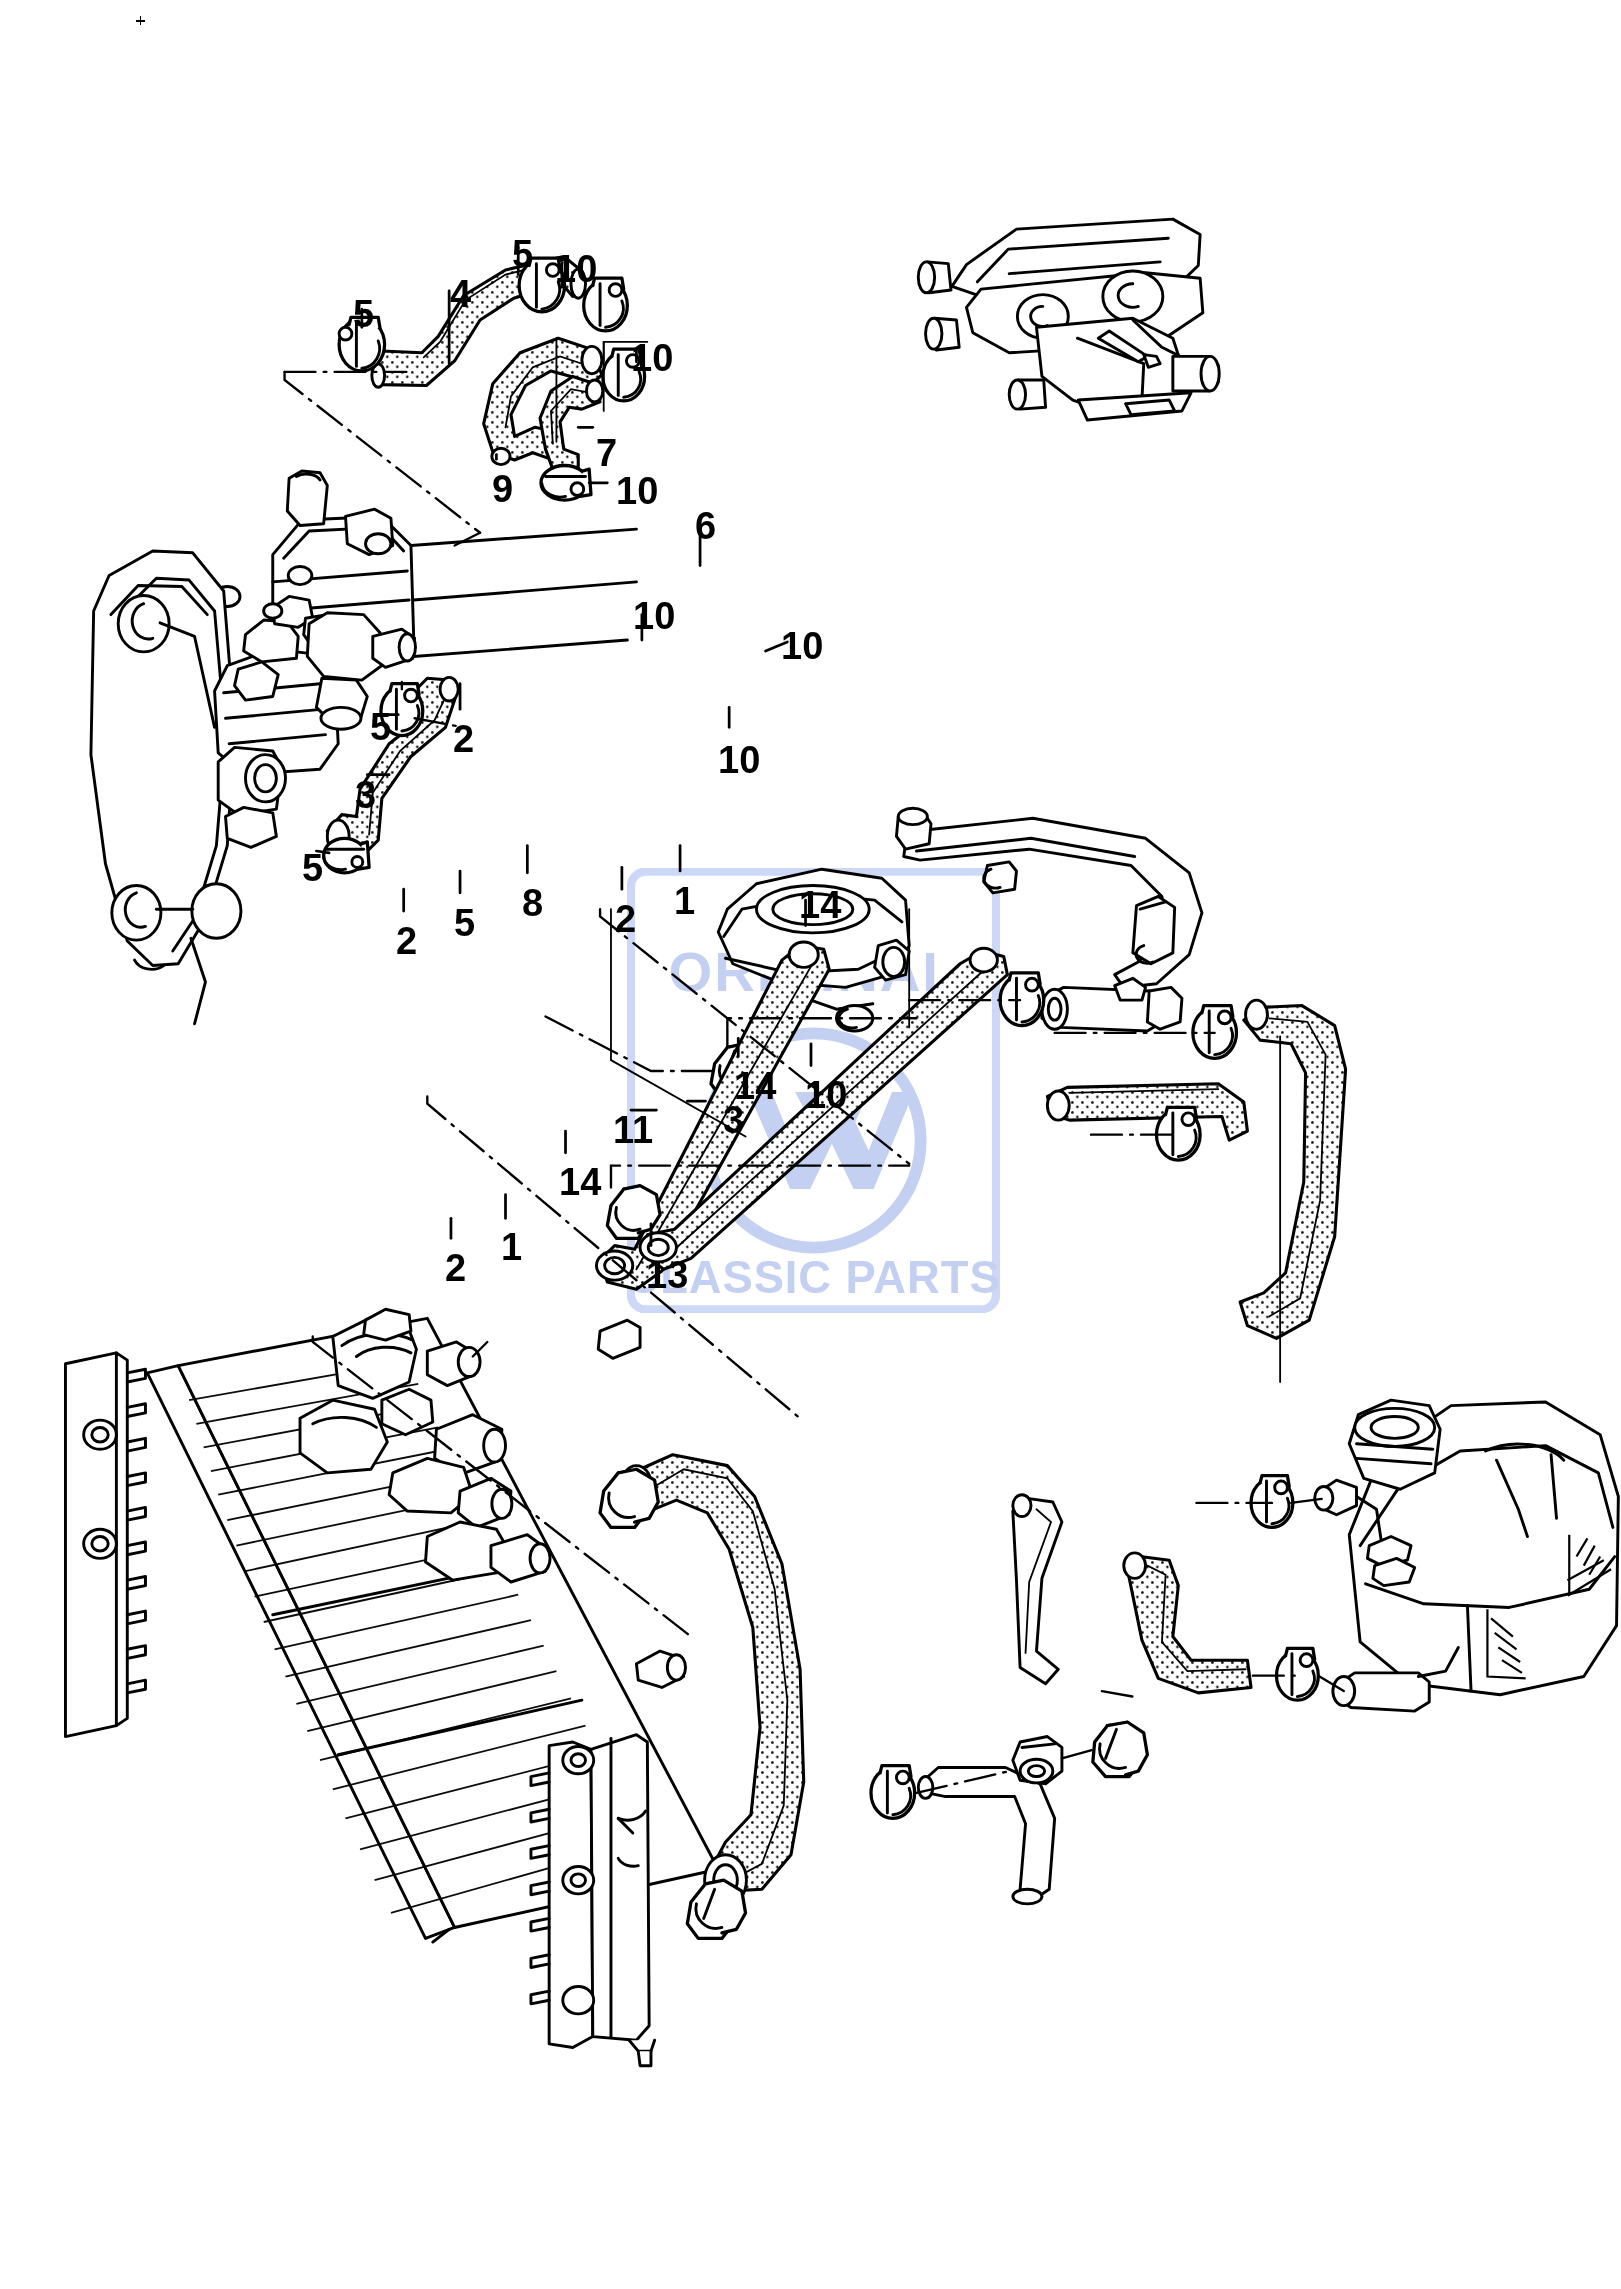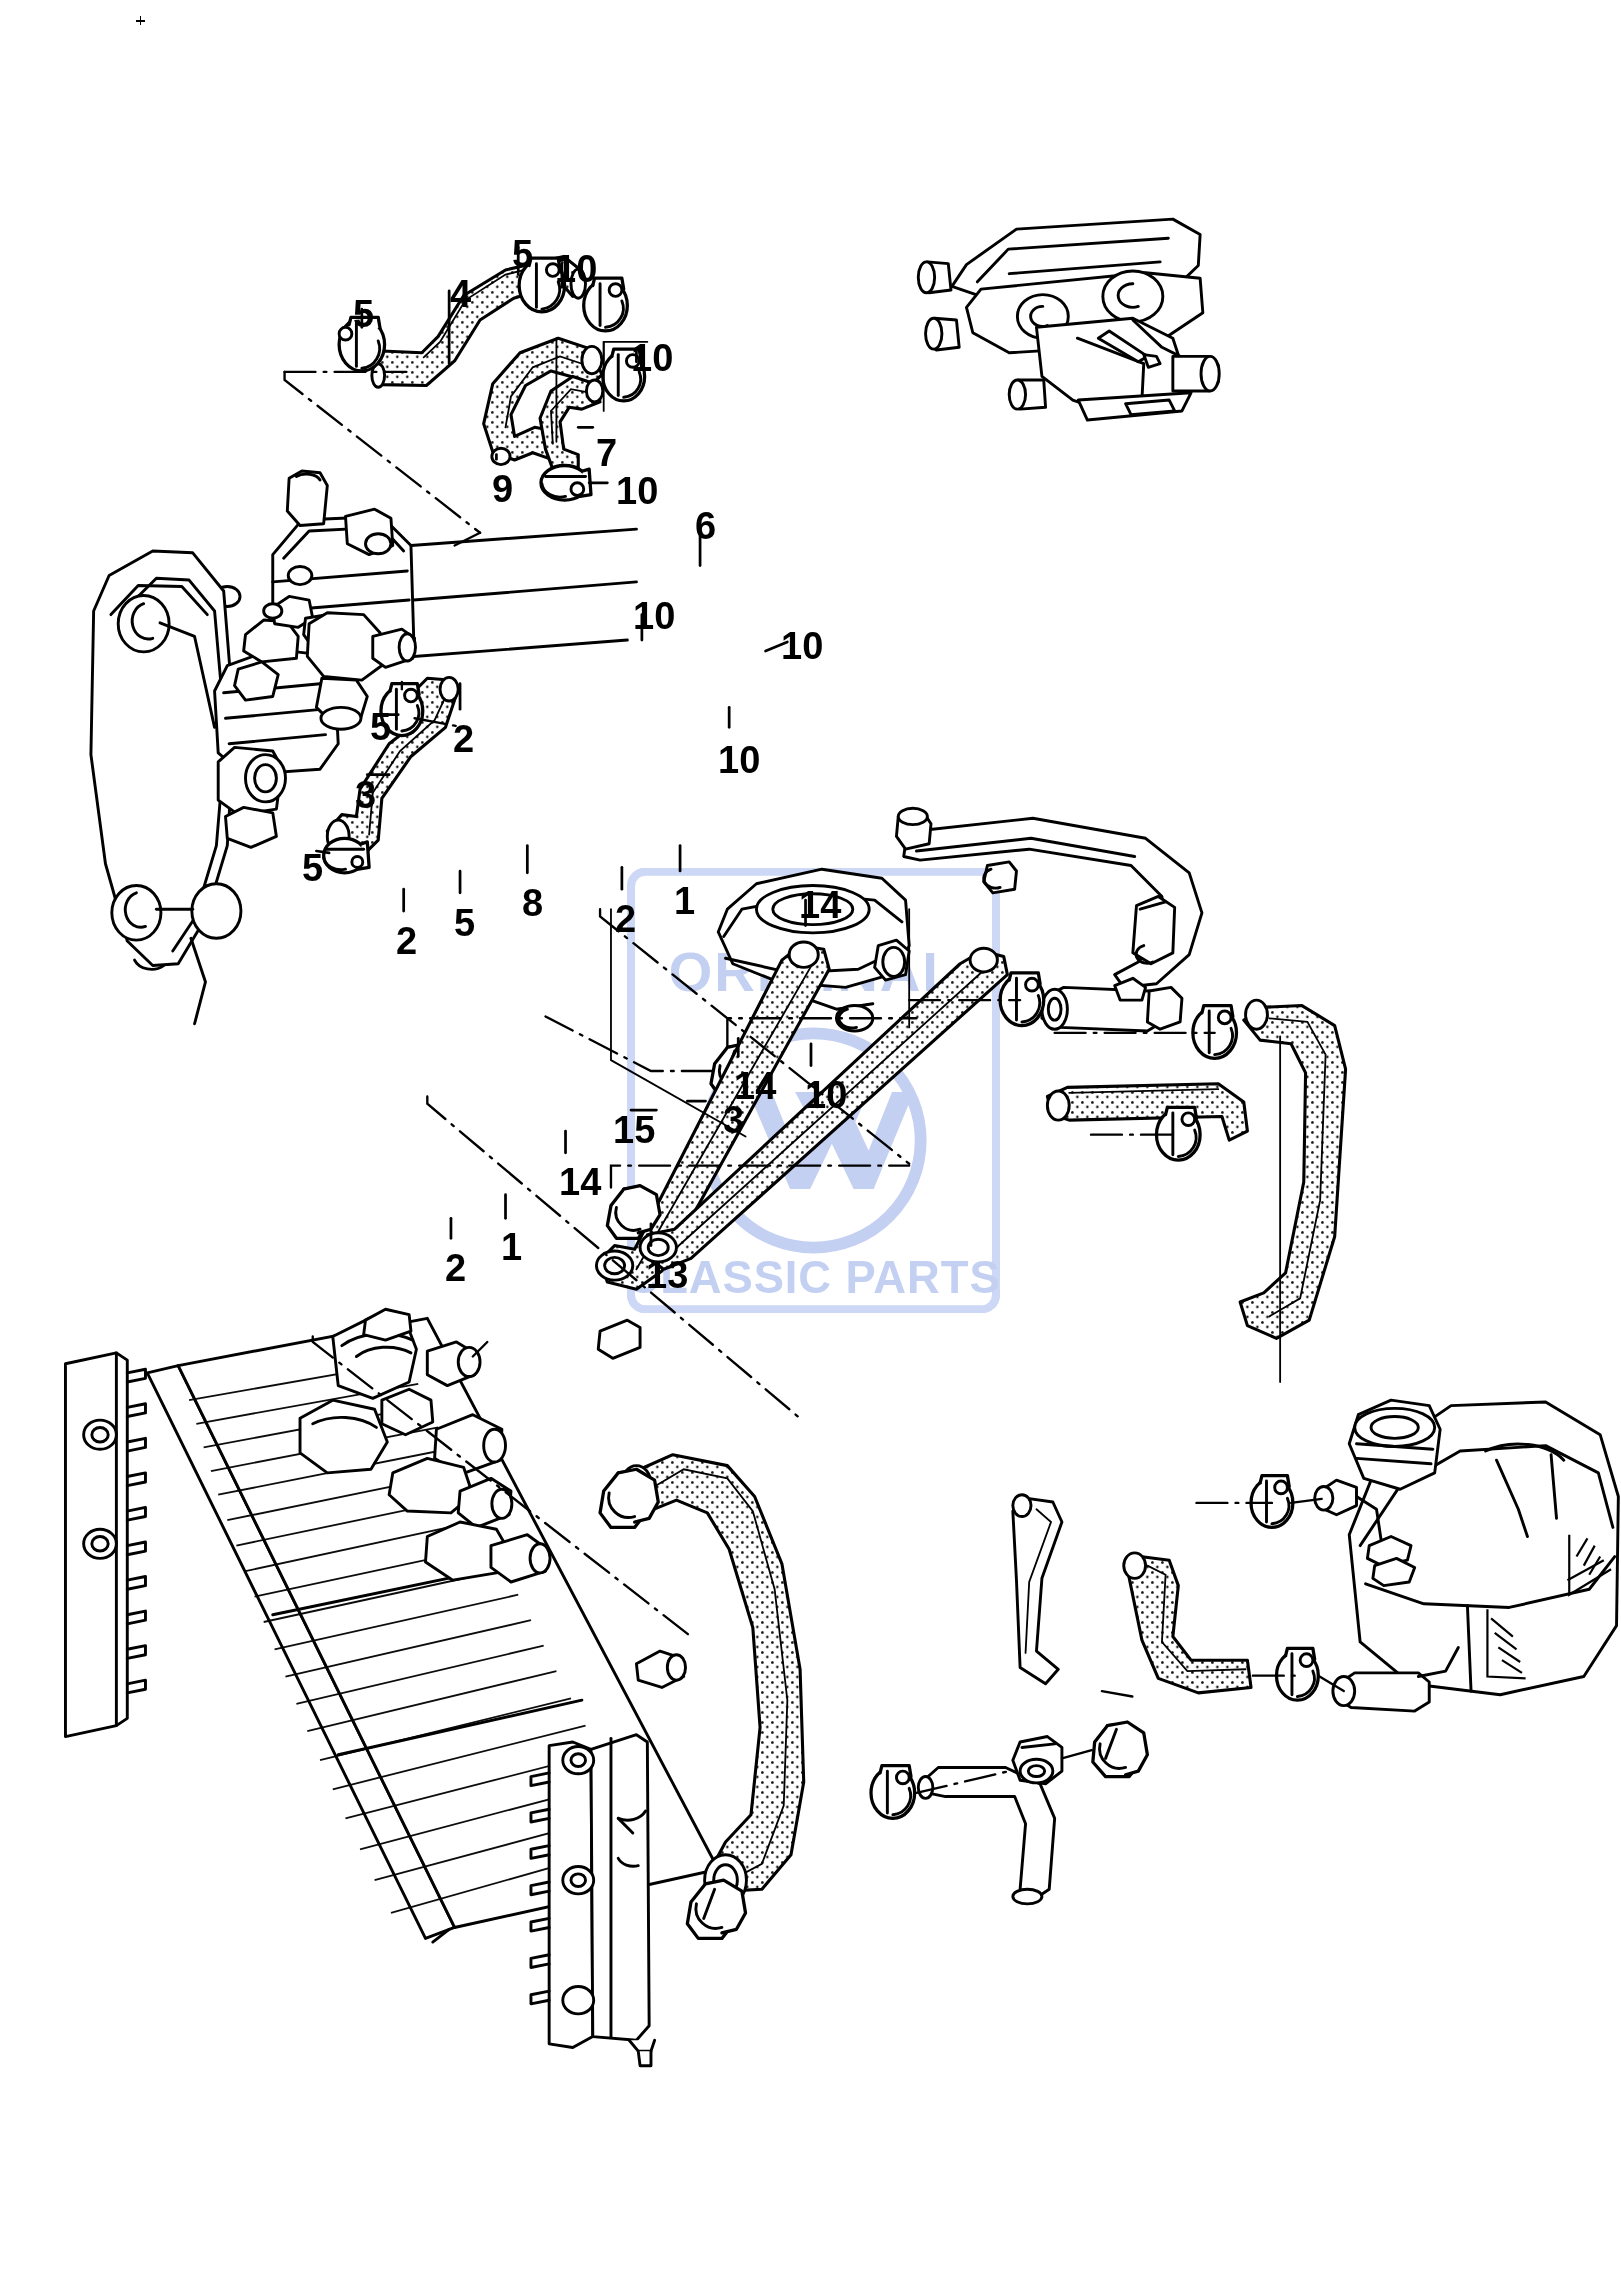--- a/index.html
+++ b/index.html
@@ -623,21 +623,21 @@
   <div class="lbl n" style="left:355px;top:776px">3</div>
   <div class="lbl n" style="left:302px;top:849px">5</div>
   <div class="lbl n" style="left:454px;top:904px">5</div>
   <div class="lbl n" style="left:522px;top:884px">8</div>
   <div class="lbl n" style="left:615px;top:900px">2</div>
   <div class="lbl n" style="left:674px;top:882px">1</div>
   <div class="lbl n" style="left:396px;top:922px">2</div>
   <div class="lbl n" style="left:799px;top:886px">14</div>
   <div class="lbl n" style="left:734px;top:1067px">14</div>
   <div class="lbl n" style="left:805px;top:1076px">10</div>
-  <div class="lbl n" style="left:613px;top:1111px">15</div>
+  <div class="lbl n" style="left:613px;top:1111px">11</div>
   <div class="lbl n" style="left:723px;top:1101px">3</div>
   <div class="lbl n" style="left:501px;top:1228px">1</div>
   <div class="lbl n" style="left:559px;top:1163px">14</div>
   <div class="lbl n" style="left:646px;top:1256px">13</div>
   <div class="lbl n" style="left:445px;top:1249px">2</div>
 
 </div>
 
 
 </body></html>

